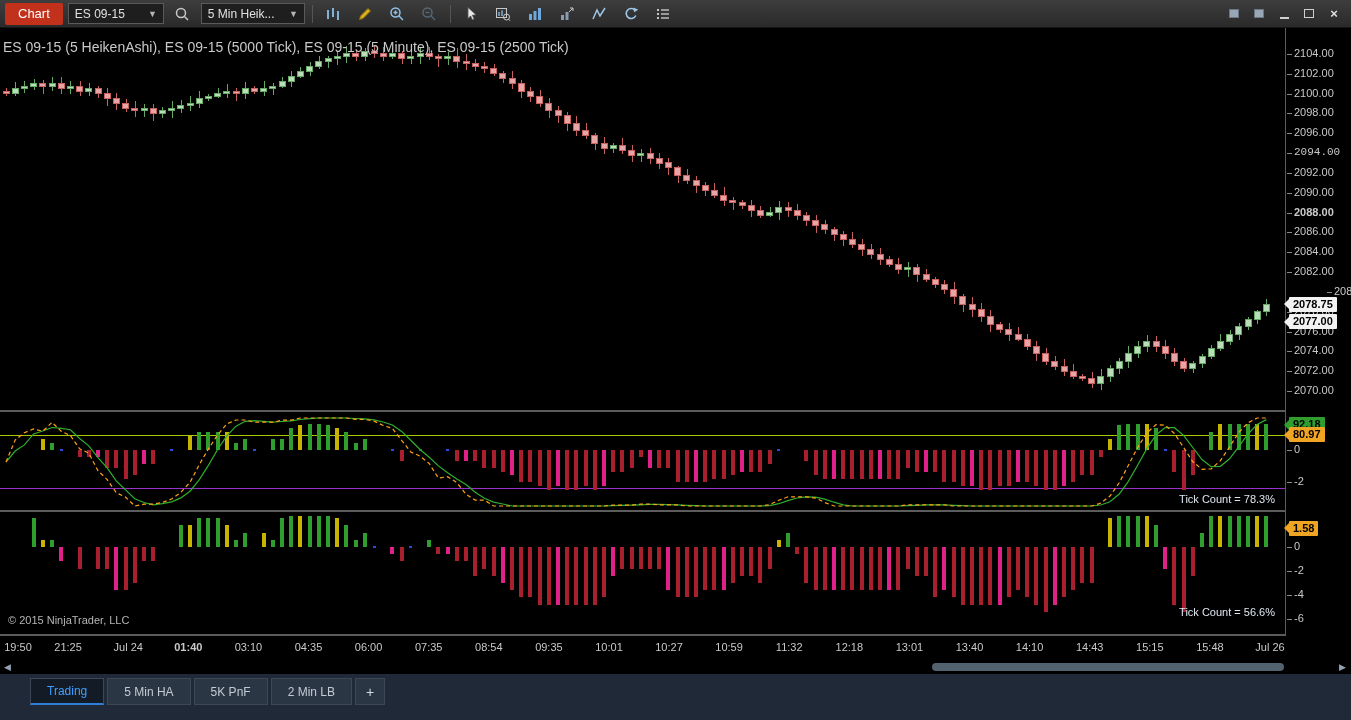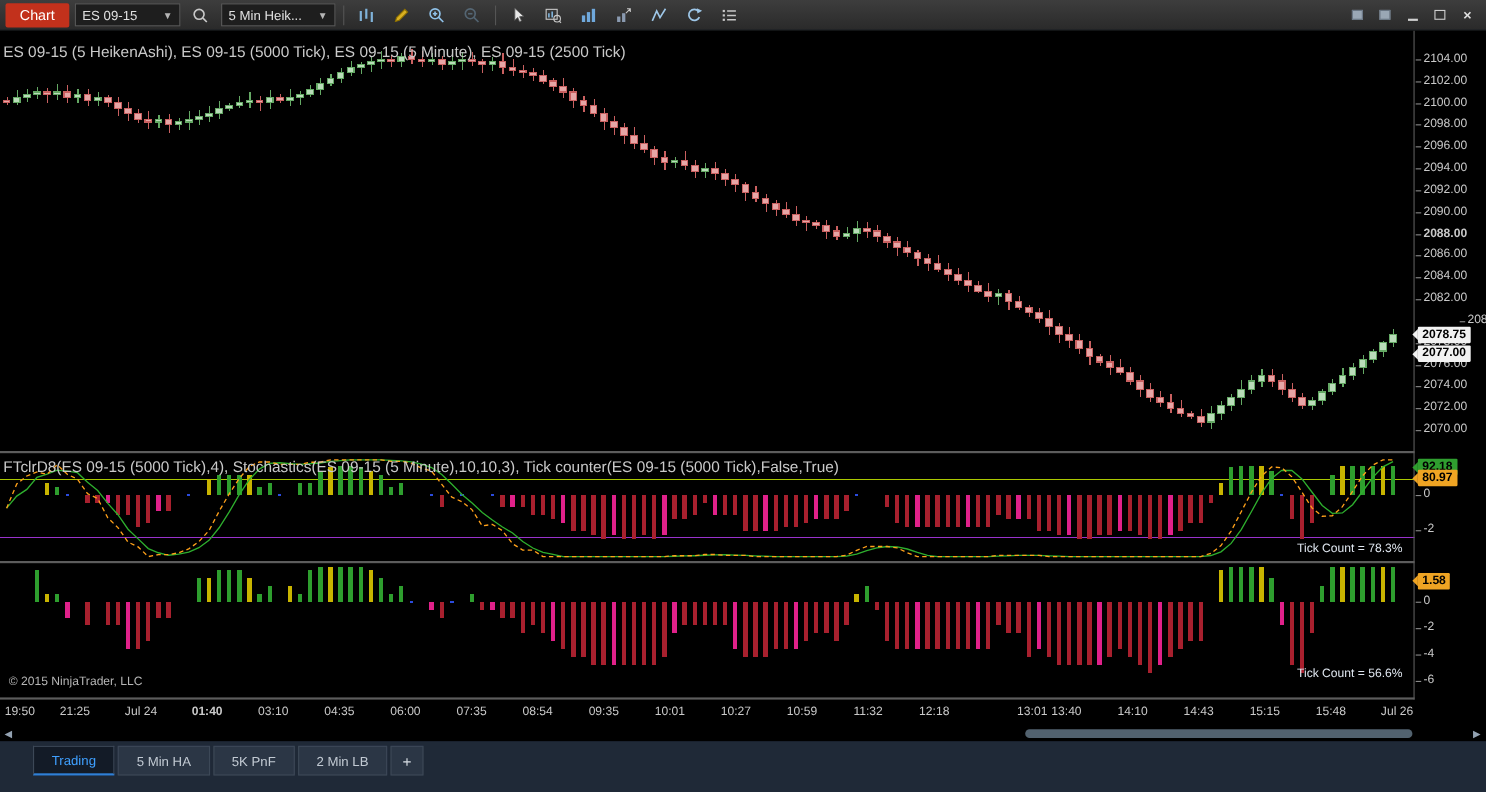--- a/index.html
+++ b/index.html
@@ -746,33 +746,32 @@
       <rect x="1255.1999999999998" y="3.8" width="4" height="31.2" fill="#c8b400"></rect>
       <rect x="1264.3999999999999" y="3.8" width="4" height="31.2" fill="#2e9e2e"></rect>
     </svg>
 
   <div class="hsep" style="top:382px"></div>
   <div class="hsep" style="top:482px"></div>
   <div class="hsep" style="top:606px"></div>
   <div class="vsep"></div>
 
   <div class="panel-label" style="top:11px">ES 09-15 (5 HeikenAshi), ES 09-15 (5000 Tick), ES 09-15 (5 Minute), ES 09-15 (2500 Tick)</div>
-  <div class="panel-label" style="top:388px">FTclrD8(ES 09-15 (5000 Tick),4), Stochastics(ES 09-15 (5 Minute),10,10,3), Tick counter(ES 09-15 (5000 Tick),False,True)</div>
 
   <div class="tick-count" style="top:465px">Tick Count = 78.3%</div>
   <div class="tick-count" style="top:578px">Tick Count = 56.6%</div>
   <div class="copyright" style="top:586px">© 2015 NinjaTrader, LLC</div>
 
   <div class="axis-col" id="axis-col">
       <div class="axis-label" style="top: 18.8px;">2104.00</div>
       <div class="axis-label" style="top: 38.6px;">2102.00</div>
       <div class="axis-label" style="top: 58.5px;">2100.00</div>
       <div class="axis-label" style="top: 78.3px;">2098.00</div>
       <div class="axis-label" style="top: 98.2px;">2096.00</div>
-      <div class="axis-label" style="top: 118px;">2094.00</div>
+      <div class="axis-label" style="top: 118px; font-family: Liberation Mono, monospace;">2094.00</div>
       <div class="axis-label" style="top: 137.8px;">2092.00</div>
       <div class="axis-label" style="top: 157.7px;">2090.00</div>
       <div class="axis-label" style="top: 177.5px; font-weight: bold;">2088.00</div>
       <div class="axis-label" style="top: 197.4px;">2086.00</div>
       <div class="axis-label" style="top: 217.2px;">2084.00</div>
       <div class="axis-label" style="top: 237px;">2082.00</div>
       <div class="axis-label" style="top: 256.9px; margin-left: 40px;">2080.00</div>
       <div class="axis-label" style="top: 276.7px;">2078.00</div>
       <div class="axis-label" style="top: 296.6px;">2076.00</div>
       <div class="axis-label" style="top: 316.4px;">2074.00</div>
@@ -799,21 +798,21 @@
       <div class="time-label" style="left: 308.5px;">04:35</div>
       <div class="time-label" style="left: 368.6px;">06:00</div>
       <div class="time-label" style="left: 428.7px;">07:35</div>
       <div class="time-label" style="left: 488.8px;">08:54</div>
       <div class="time-label" style="left: 548.9px;">09:35</div>
       <div class="time-label" style="left: 609px;">10:01</div>
       <div class="time-label" style="left: 669px;">10:27</div>
       <div class="time-label" style="left: 729.1px;">10:59</div>
       <div class="time-label" style="left: 789.2px;">11:32</div>
       <div class="time-label" style="left: 849.3px;">12:18</div>
-      <div class="time-label" style="left: 909.4px; margin-left: 29px;">13:01</div>
+      <div class="time-label" style="left: 909.4px;">13:01</div>
       <div class="time-label" style="left: 969.5px;">13:40</div>
       <div class="time-label" style="left: 1029.6px;">14:10</div>
       <div class="time-label" style="left: 1089.7px;">14:43</div>
       <div class="time-label" style="left: 1149.8px;">15:15</div>
       <div class="time-label" style="left: 1209.9px;">15:48</div>
       <div class="time-label" style="left: 1270px;">Jul 26</div>
     </div>
 
   <div class="scrollbar">
     <span class="sb-arrow sb-left">◀</span>

